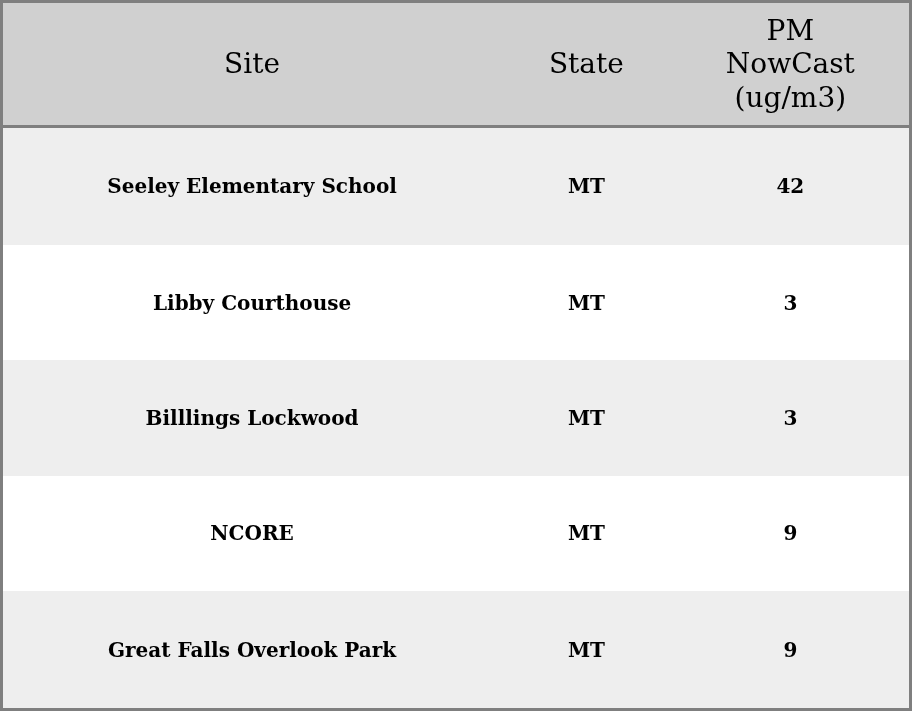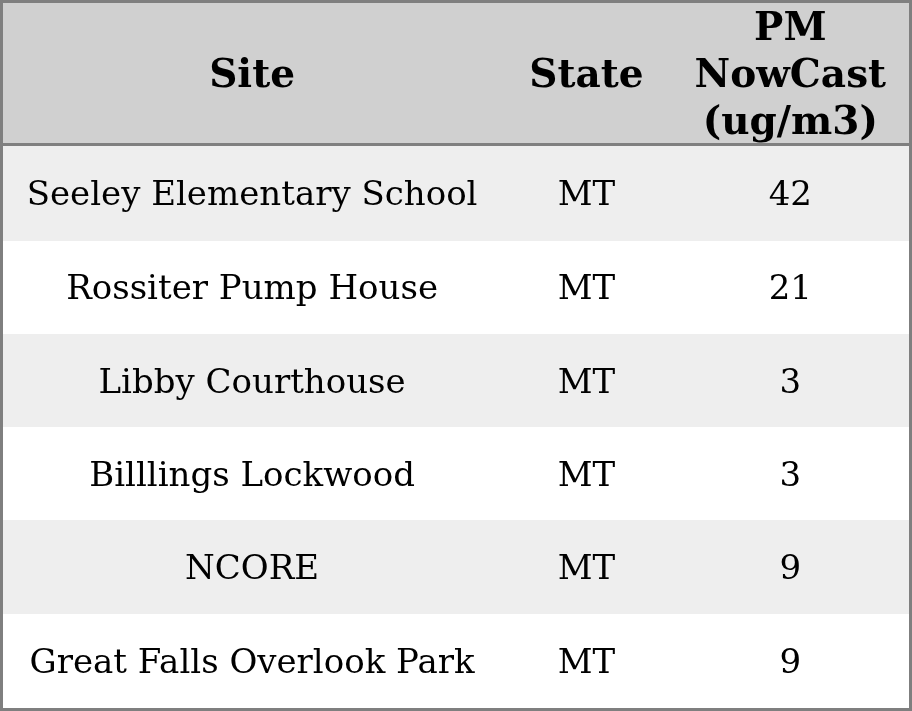--- a/index.html
+++ b/index.html
@@ -17,34 +17,34 @@
     color: #000000;
     background: #ffffff;
   }
   col.col-site  { width: 498px; }
   col.col-state { width: 170px; }
   col.col-pm    { width: 238px; }
   thead th {
     background: #d0d0d0;
     border-bottom: 3px solid #7f7f7f;
     height: 122px;
-    font-size: 39px;
-    font-weight: bold;
+    font-size: 28px;
+    font-weight: normal;
     text-align: center;
     vertical-align: middle;
     line-height: 1.2;
     padding: 0;
   }
   thead th.pm-header {
     white-space: pre-line;
   }
   tbody td {
     height: 58px;
-    font-size: 34px;
-    font-weight: normal;
+    font-size: 20px;
+    font-weight: bold;
     text-align: center;
     vertical-align: middle;
     padding: 0;
   }
   tbody tr:nth-child(odd)  { background: #eeeeee; }
   tbody tr:nth-child(even) { background: #ffffff; }
 </style>
 </head>
 <body>
 
@@ -63,25 +63,20 @@
 (ug/m3)</th>
     </tr>
   </thead>
   <tbody>
     <tr>
       <td>Seeley Elementary School</td>
       <td>MT</td>
       <td>42</td>
     </tr>
     <tr>
-      <td>Rossiter Pump House</td>
-      <td>MT</td>
-      <td>21</td>
-    </tr>
-    <tr>
       <td>Libby Courthouse</td>
       <td>MT</td>
       <td>3</td>
     </tr>
     <tr>
       <td>Billlings Lockwood</td>
       <td>MT</td>
       <td>3</td>
     </tr>
     <tr>

